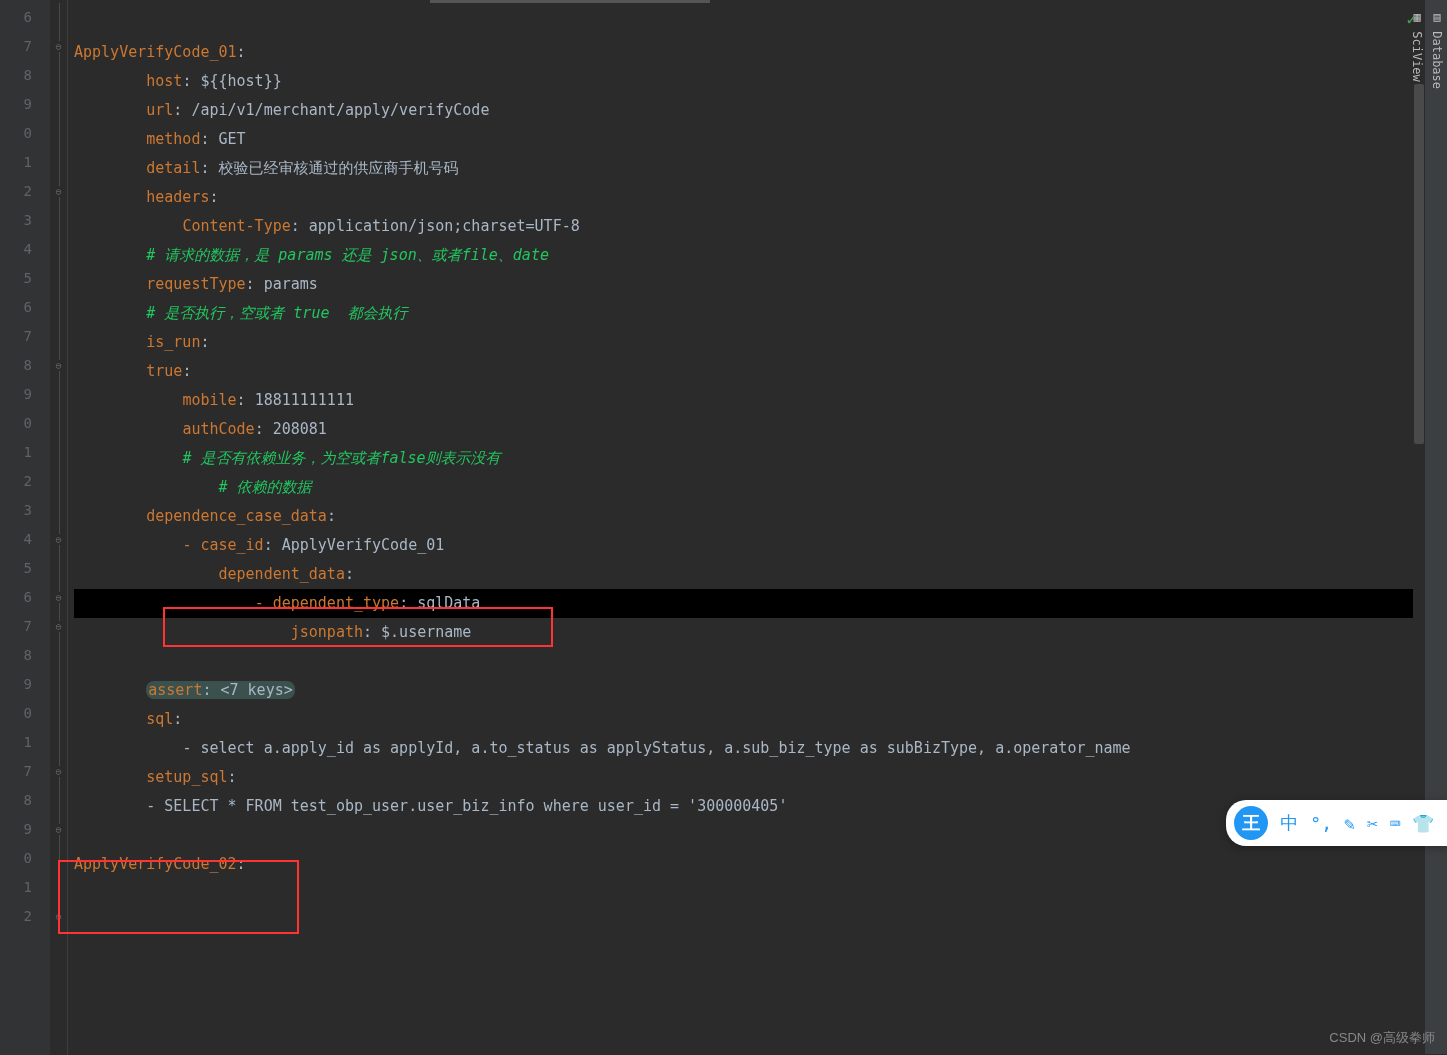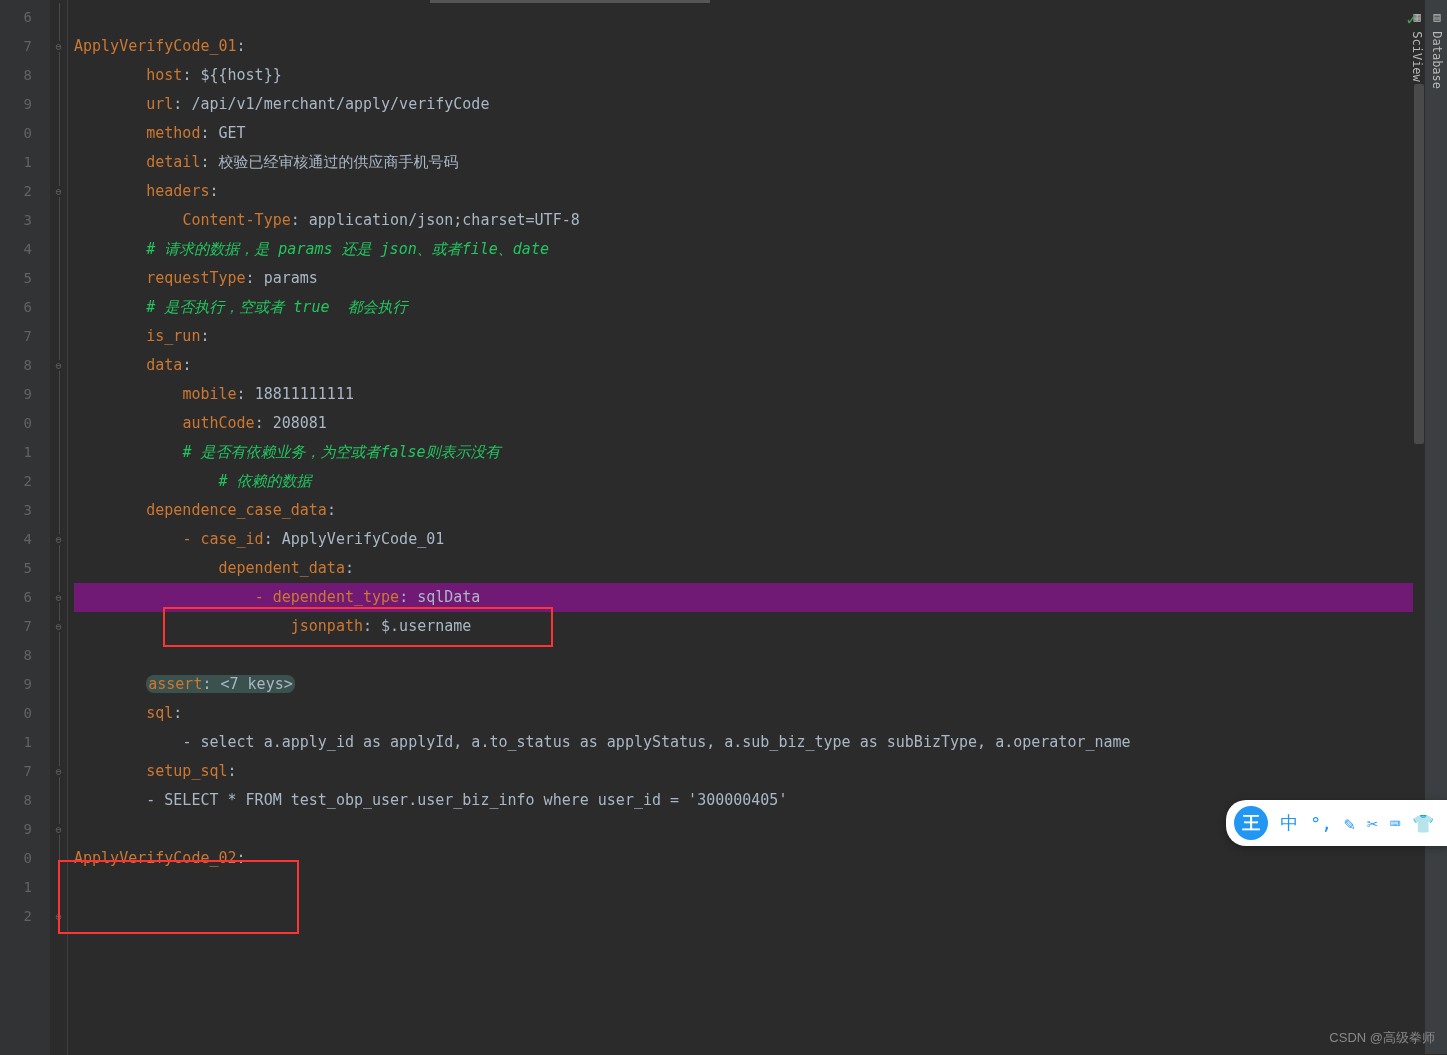--- a/index.html
+++ b/index.html
@@ -59,33 +59,33 @@
   background: #4a4a4a;
 }
 .fold-marker span {
   background: #2b2b2b;
   z-index: 1;
   width: 12px;
   text-align: center;
 }
 .code-area {
   flex: 1;
-  padding-top: 3px;
+  padding-top: 9px;
   padding-left: 6px;
   position: relative;
   overflow: hidden;
 }
 .code-line {
   height: 29px;
   line-height: 29px;
   white-space: pre;
   font-family: 'Consolas', 'Monaco', monospace;
 }
 .code-line.highlighted {
-  background: #701a75;
+  background: #000000;
 }
 .tok-key { color: #cc7832; }
 .tok-val { color: #a9b7c6; }
 .tok-comment { color: #22c55e; font-style: italic; }
 .tok-folded { background: #3b514d; color: #a9b7c6; padding: 0 2px; border-radius: 8px; }
 .right-panel {
   position: absolute;
   right: 0;
   top: 0;
   width: 22px;
@@ -277,21 +277,21 @@
       <div class="code-line">        <span class="tok-key">host</span>: <span class="tok-val">${{host}}</span></div>
       <div class="code-line">        <span class="tok-key">url</span>: <span class="tok-val">/api/v1/merchant/apply/verifyCode</span></div>
       <div class="code-line">        <span class="tok-key">method</span>: <span class="tok-val">GET</span></div>
       <div class="code-line">        <span class="tok-key">detail</span>: <span class="tok-val">校验已经审核通过的供应商手机号码</span></div>
       <div class="code-line">        <span class="tok-key">headers</span>:</div>
       <div class="code-line">            <span class="tok-key">Content-Type</span>: <span class="tok-val">application/json;charset=UTF-8</span></div>
       <div class="code-line">        <span class="tok-comment"># 请求的数据，是 params 还是 json、或者file、date</span></div>
       <div class="code-line">        <span class="tok-key">requestType</span>: <span class="tok-val">params</span></div>
       <div class="code-line">        <span class="tok-comment"># 是否执行，空或者 true  都会执行</span></div>
       <div class="code-line">        <span class="tok-key">is_run</span>:</div>
-      <div class="code-line">        <span class="tok-key">data</span>:</div>
+      <div class="code-line">        <span class="tok-key">true</span>:</div>
       <div class="code-line">            <span class="tok-key">mobile</span>: <span class="tok-val">18811111111</span></div>
       <div class="code-line">            <span class="tok-key">authCode</span>: <span class="tok-val">208081</span></div>
       <div class="code-line">            <span class="tok-comment"># 是否有依赖业务，为空或者false则表示没有</span></div>
       <div class="code-line">                <span class="tok-comment"># 依赖的数据</span></div>
       <div class="code-line">        <span class="tok-key">dependence_case_data</span>:</div>
       <div class="code-line">            <span class="tok-key">- case_id</span>: <span class="tok-val">ApplyVerifyCode_01</span></div>
       <div class="code-line">                <span class="tok-key">dependent_data</span>:</div>
       <div class="code-line highlighted">                    <span class="tok-key">- dependent_type</span>: <span class="tok-val">sqlData</span></div>
       <div class="code-line">                        <span class="tok-key">jsonpath</span>: <span class="tok-val">$.username</span></div>
       <div class="code-line">&nbsp;</div>

